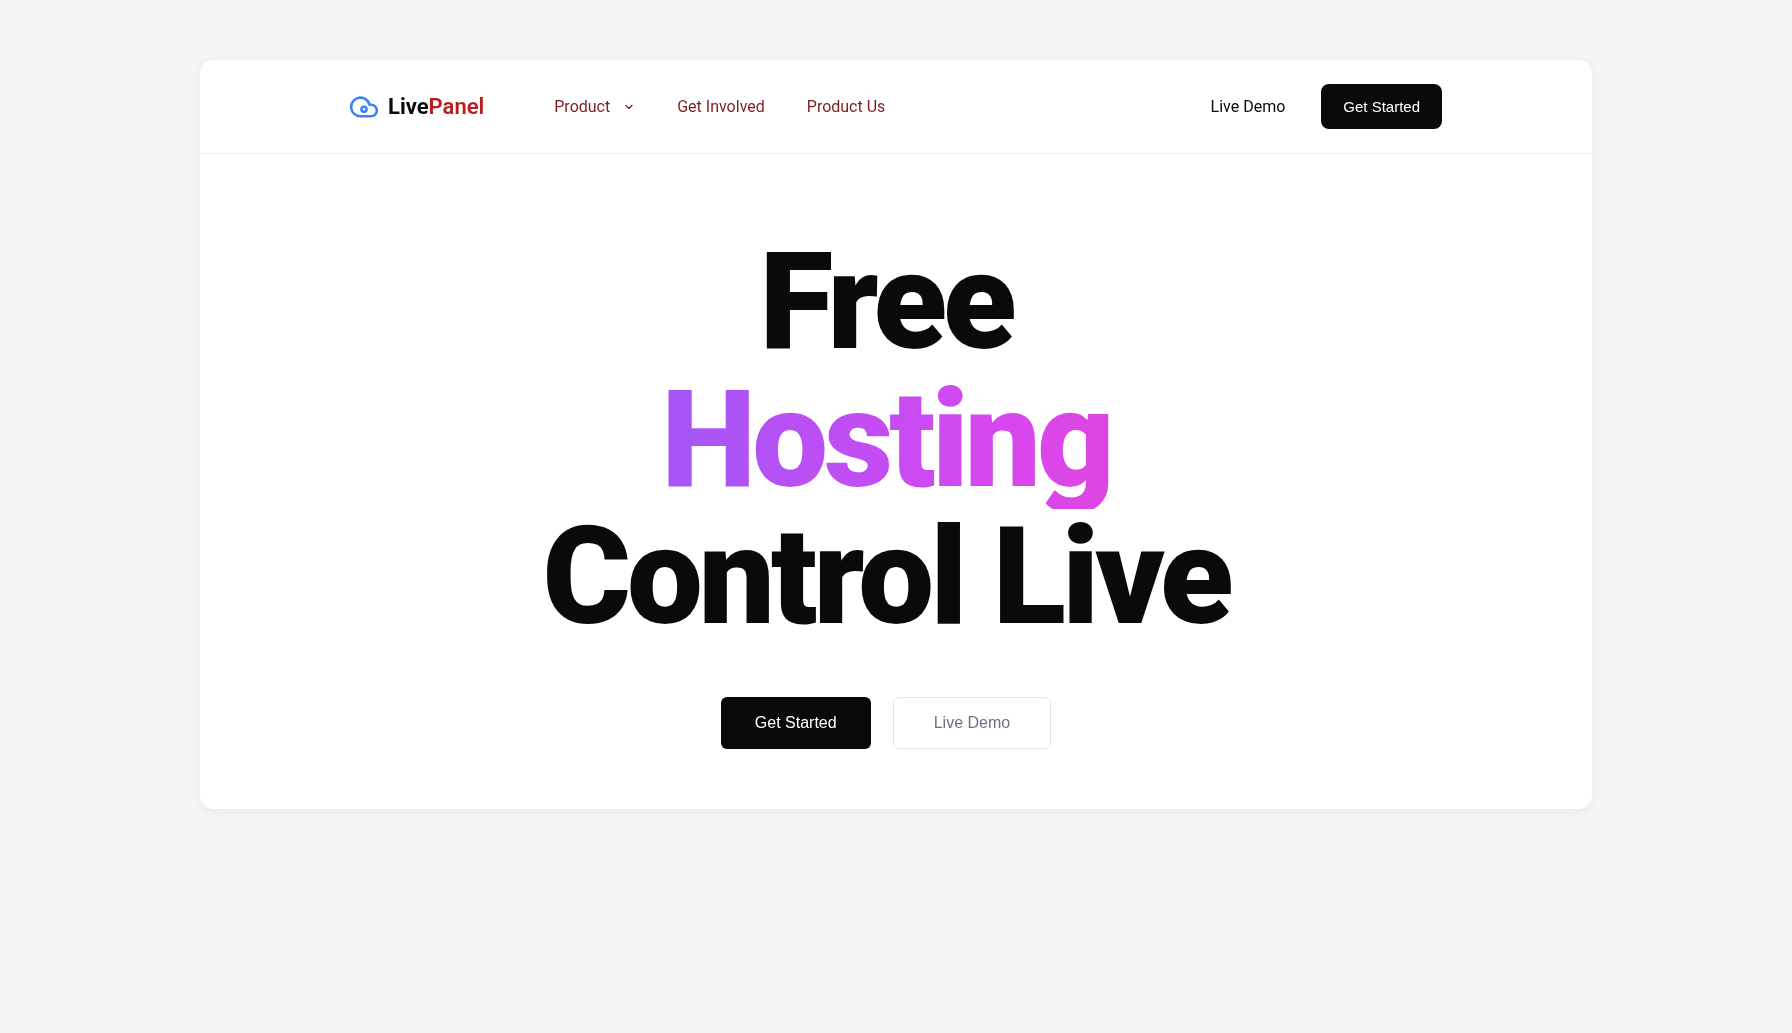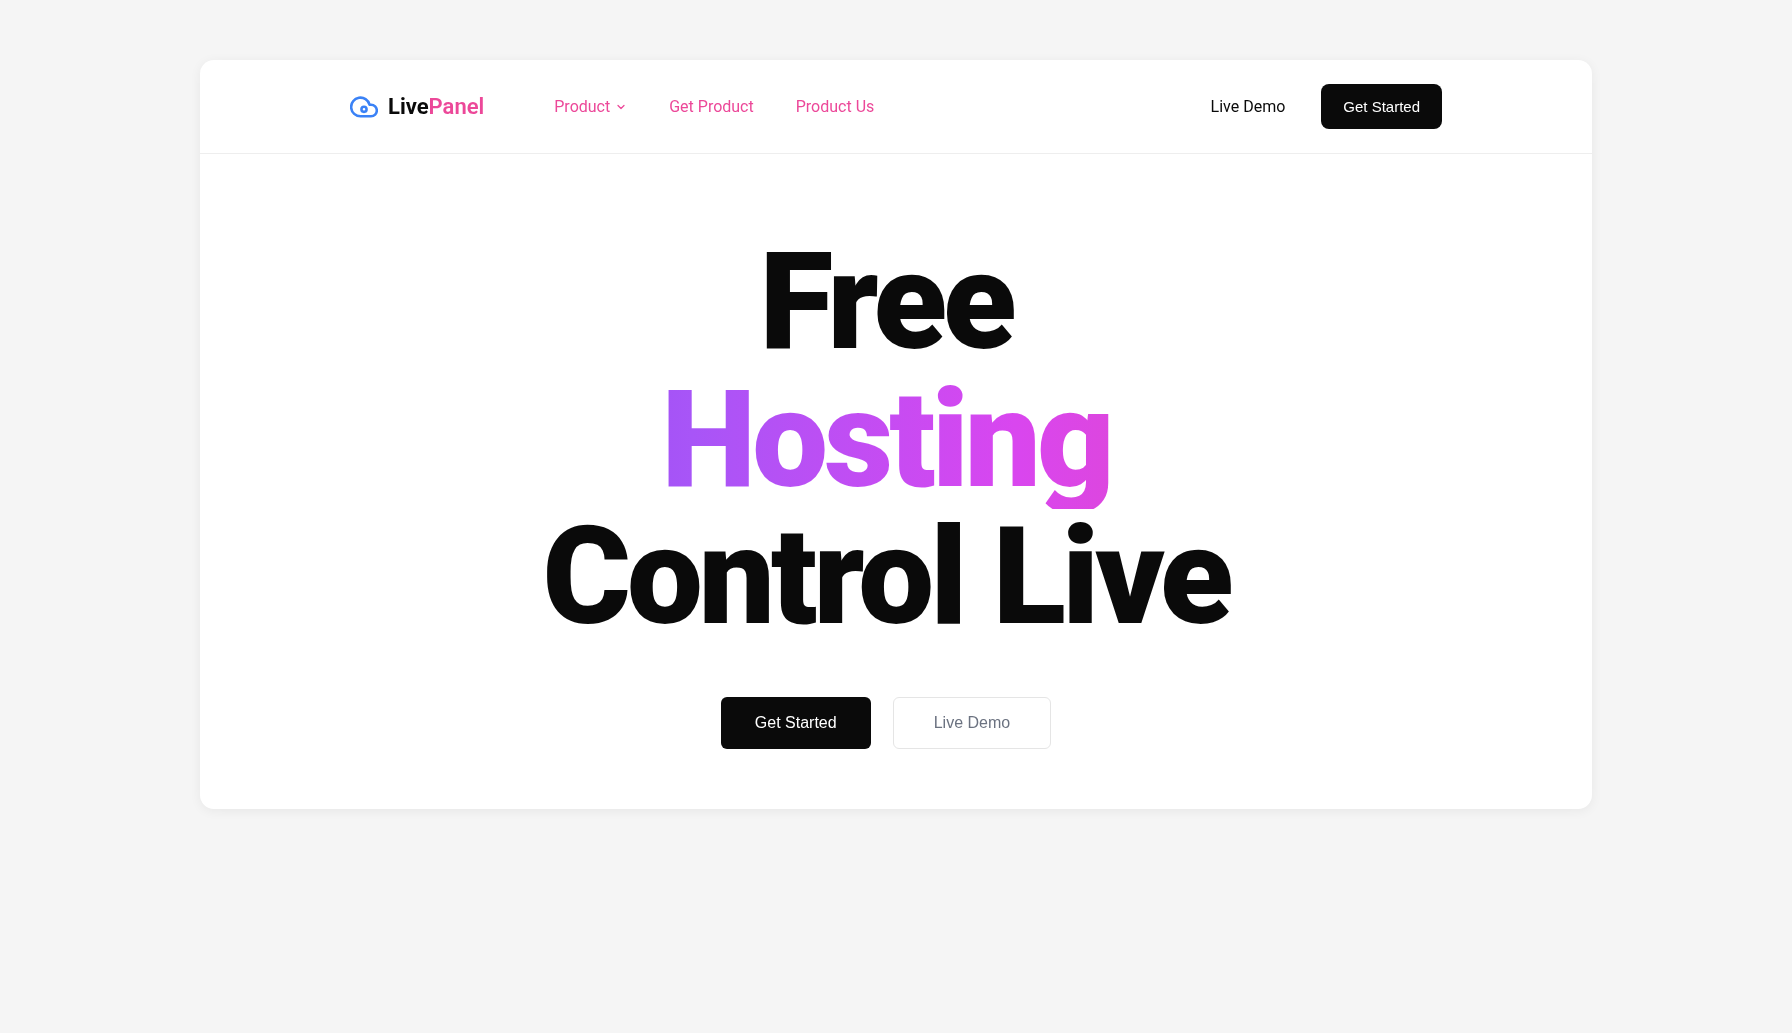--- a/index.html
+++ b/index.html
@@ -41,38 +41,38 @@
       color: #0a0a0a;
     }
     
     .logo-icon {
       color: #3b82f6;
       display: flex;
       align-items: center;
     }
     
     .logo-text-second {
-      color: #ec4899;
+      color: #b91c1c;
       font-weight: 600;
       margin-top: 16px;
     }
     
     .nav {
       display: flex;
       gap: 42px;
       margin-left: 50px;
     }
     
     .nav-item {
-      color: #ec4899;
+      color: #7f1d1d;
       font-size: 16px;
       text-decoration: none;
       display: flex;
       align-items: center;
-      gap: 5px;
+      gap: 13px;
       cursor: pointer;
     }
     
     .chevron-icon {
       display: inline-flex;
       align-items: center;
     }
     
     .spacer {
       flex: 1;
@@ -172,21 +172,21 @@
 
     <nav class="nav">
       <a class="nav-item">
         <span>Product</span>
         <span class="chevron-icon">
           <svg width="12" height="12" viewBox="0 0 24 24" fill="none" stroke="currentColor" stroke-width="2.5" stroke-linecap="round" stroke-linejoin="round">
             <polyline points="6 9 12 15 18 9"></polyline>
           </svg>
         </span>
       </a>
-      <a class="nav-item">Get Product</a>
+      <a class="nav-item">Get Involved</a>
       <a class="nav-item">Product Us</a>
     </nav>
 
     <div class="spacer"></div>
 
     <div class="header-actions">
       <a class="live-demo-link">Live Demo</a>
       <button class="btn-primary">Get Started</button>
     </div>
   </header>

